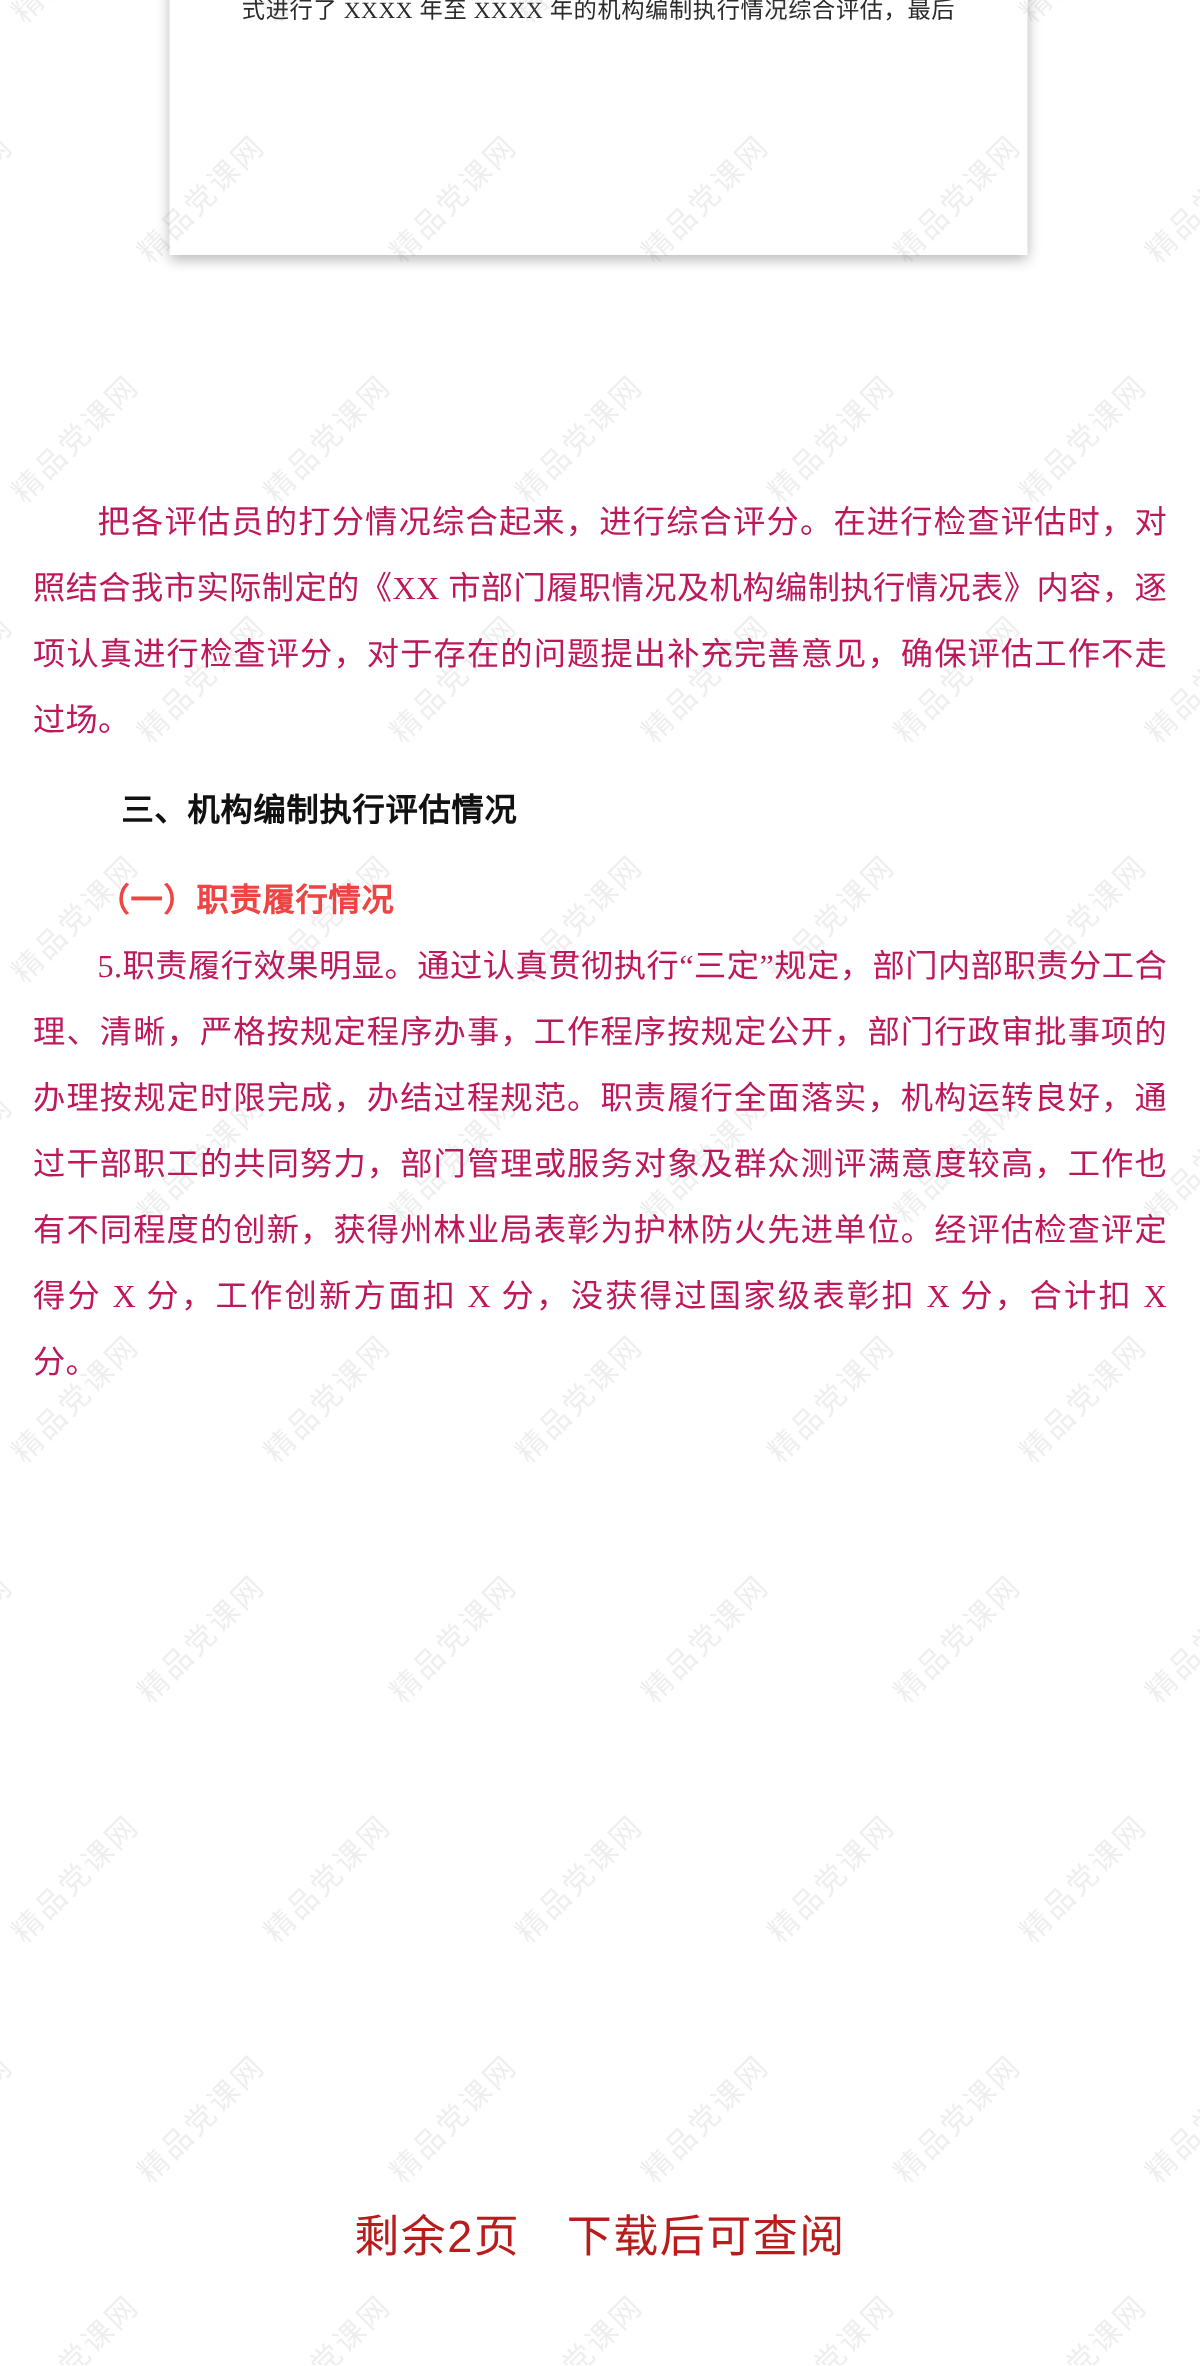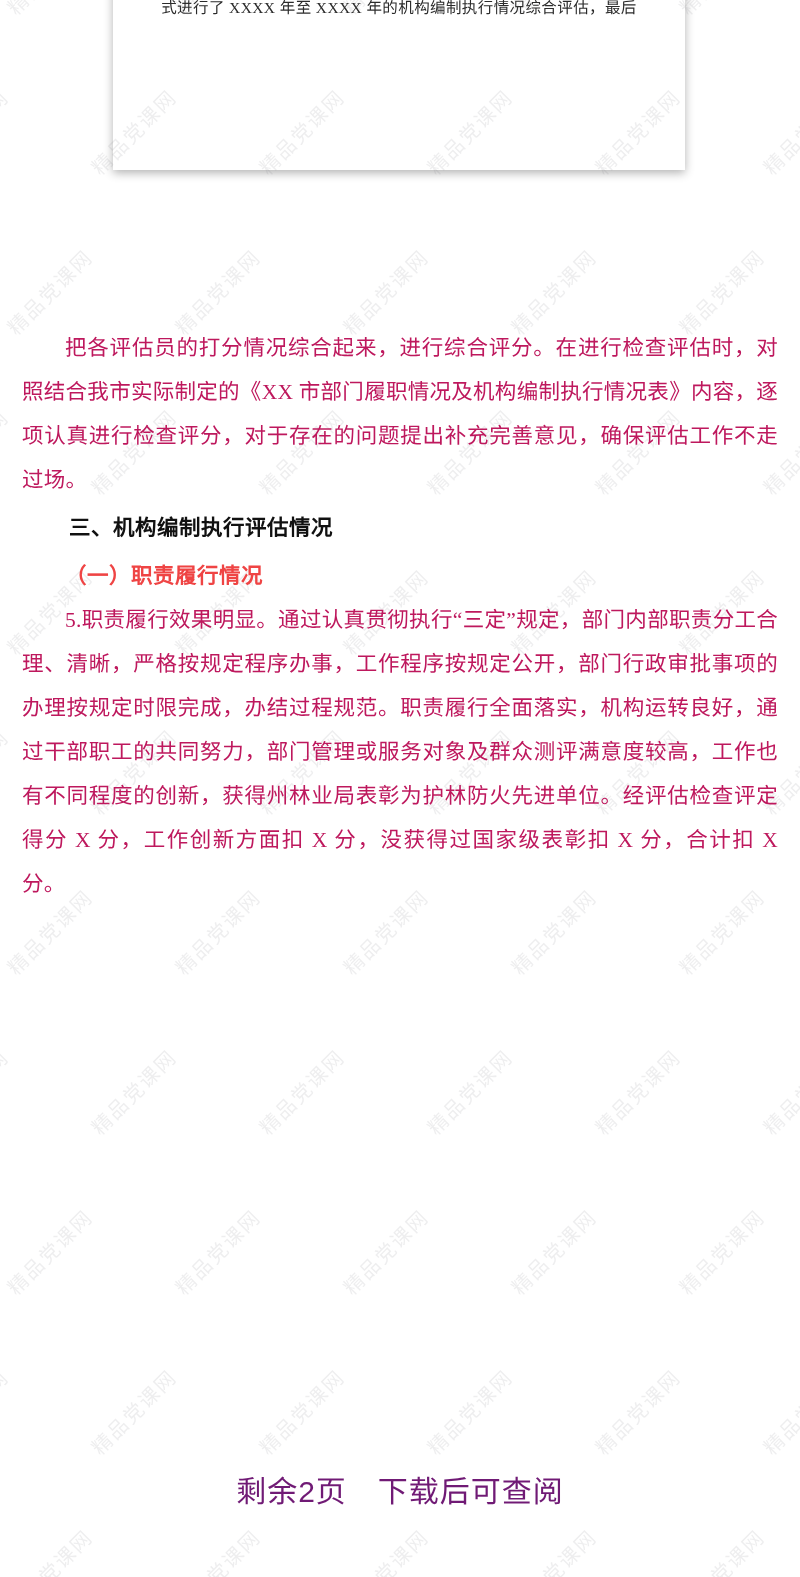--- a/index.html
+++ b/index.html
@@ -82,21 +82,21 @@
     text-align: justify;
     text-align-last: left;
     text-justify: inter-character;
     letter-spacing: 0.2px;
   }
   .indent {
     text-indent: 43px;
   }
 
   .heading-sans {
-    margin: 4px;
+    margin: 16px;
     padding: 0 22px;
     font-family: "Liberation Sans", "DejaVu Sans", sans-serif;
     font-size: 21.5px;
     font-weight: bold;
     line-height: 44px;
     color: #111111;
     text-indent: 43px;
     letter-spacing: 0.5px;
   }
 
@@ -114,21 +114,21 @@
   
   #footer-note {
     position: absolute;
     left: 0;
     top: 1470px;
     width: 800px;
     text-align: center;
     font-family: "Liberation Sans", "DejaVu Sans", sans-serif;
     font-size: 30px;
     line-height: 44px;
-    color: #701a75;
+    color: #b91c1c;
     letter-spacing: 1px;
     z-index: 4;
     white-space: pre;
   }
 </style>
 </head>
 <body>
 
 <div id="page">
 

